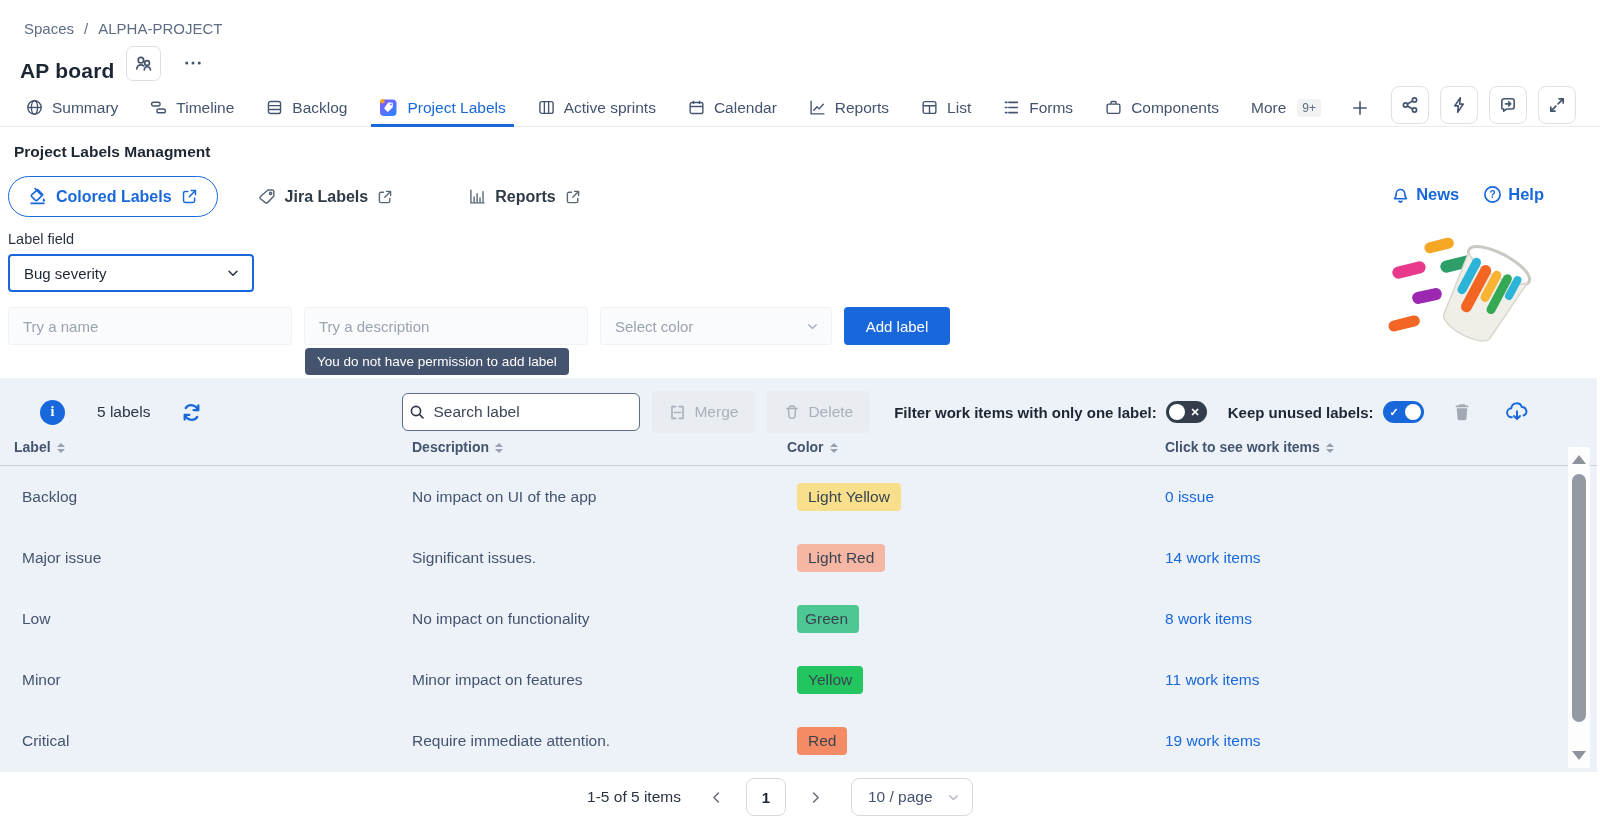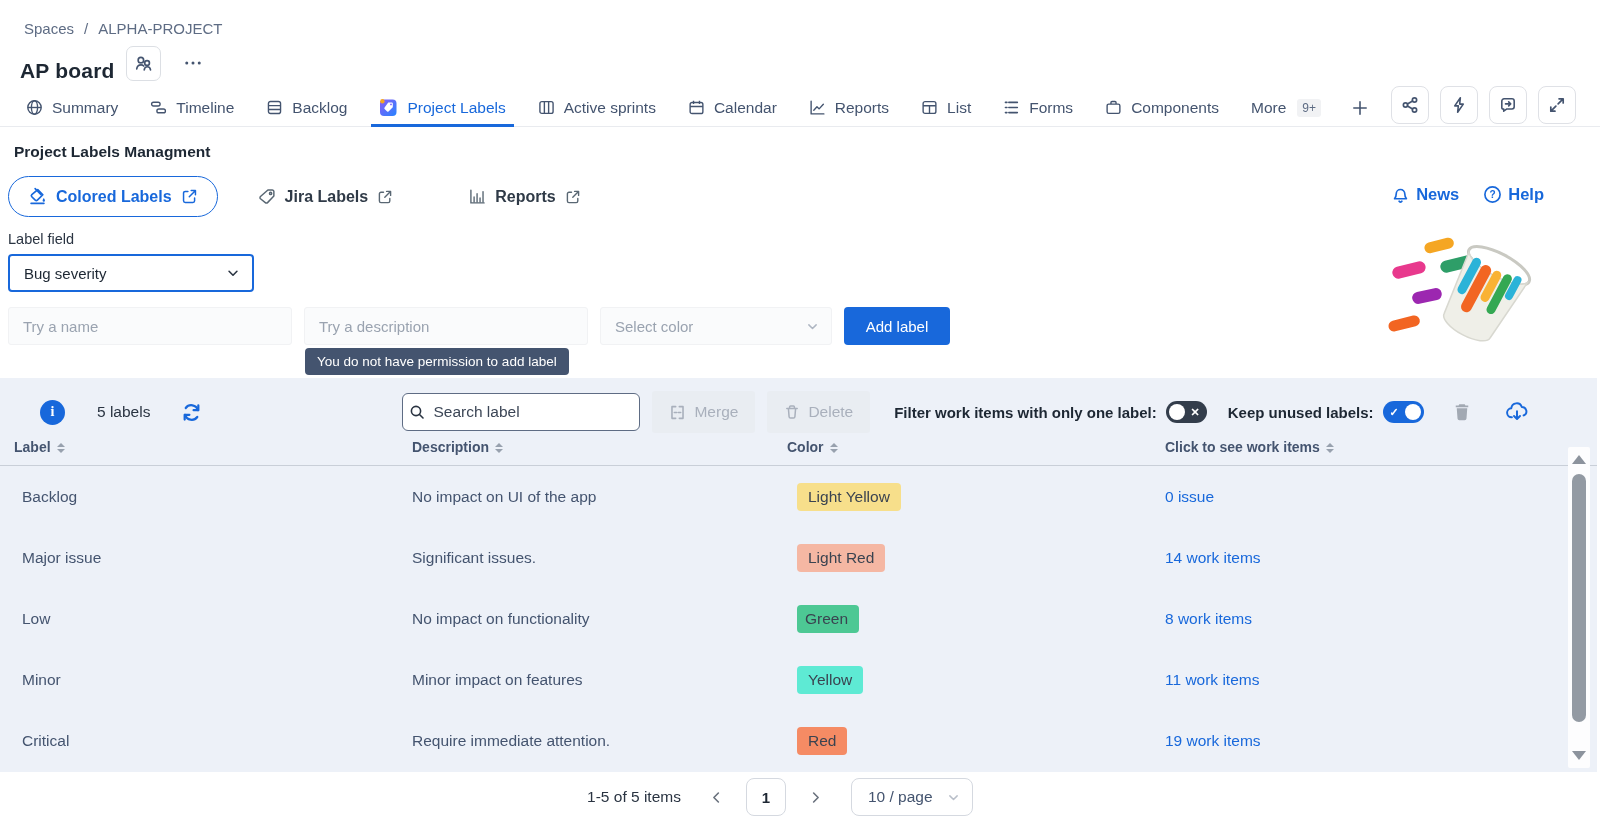--- a/index.html
+++ b/index.html
@@ -443,21 +443,21 @@
   </div>
   <div class="trow">
     <span class="td td-label">Low</span>
     <span class="td td-desc">No impact on functionality</span>
     <span class="td td-color"><span class="color-badge" style="background: rgb(77, 200, 148); padding-left: 8px;">Green</span></span>
     <span class="td td-link">8 work items</span>
   </div>
   <div class="trow">
     <span class="td td-label">Minor</span>
     <span class="td td-desc">Minor impact on features</span>
-    <span class="td td-color"><span class="color-badge" style="background: #5eead4;">Yellow</span></span>
+    <span class="td td-color"><span class="color-badge" style="background: #22c55e;">Yellow</span></span>
     <span class="td td-link">11 work items</span>
   </div>
   <div class="trow">
     <span class="td td-label">Critical</span>
     <span class="td td-desc">Require immediate attention.</span>
     <span class="td td-color"><span class="color-badge" style="background: rgb(245, 139, 100);">Red</span></span>
     <span class="td td-link">19 work items</span>
   </div>
 
   <div class="vscroll">

